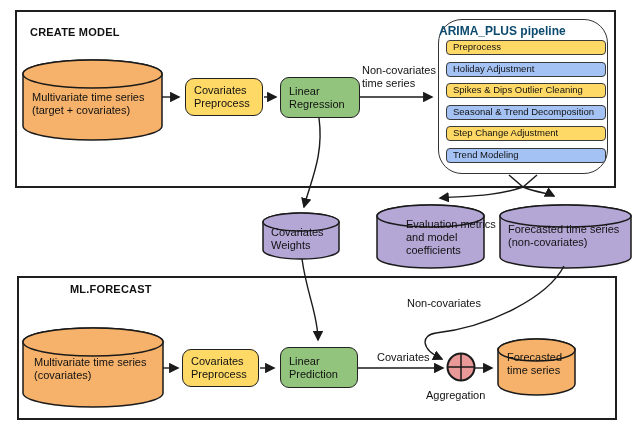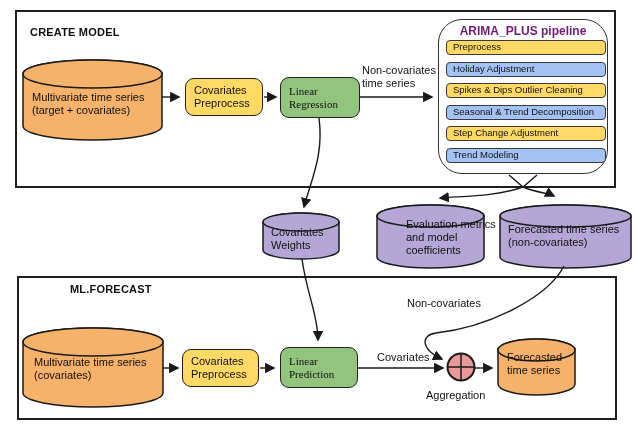--- a/index.html
+++ b/index.html
@@ -12,28 +12,28 @@
   }
   .section-title{
     position:absolute;font-weight:bold;font-size:11px;letter-spacing:.2px;color:#111;z-index:4;
   }
   .procbox{
     position:absolute;box-sizing:border-box;border:1.5px solid #222;border-radius:9px;
     display:flex;align-items:center;padding-left:8px;font-size:11px;line-height:13px;
     white-space:pre-line;z-index:1;
   }
   .yellow{background:#FFD966;}
-  .green{background:#93C47D;font-family:Liberation Serif, serif;}
+  .green{background:#93C47D;}
   .arima{
     position:absolute;left:438px;top:19px;width:170px;height:155px;box-sizing:border-box;
     border:1.7px solid #333;border-radius:24px;background:#fff;z-index:1;
   }
   .arima-title{
-    position:absolute;left:0;top:4px;width:100%;text-align:center;
-    font-weight:bold;font-size:12px;color:#701a75;
+    position:absolute;left:0;top:4px;width:100%;
+    font-weight:bold;font-size:12px;color:#0c4a6e;
   }
   .pill{
     position:absolute;left:7px;width:160px;height:15px;box-sizing:border-box;
     border:1.2px solid #3a3a3a;border-radius:4px;font-size:9.5px;line-height:12.5px;
     padding-left:6px;display:flex;align-items:center;color:#111;
   }
   .pill.blue{background:#A4C2F4;}
   .pill.yellow{background:#FFD966;}
   .lbl{
     position:absolute;font-size:11px;line-height:13px;white-space:pre-line;color:#111;z-index:4;

